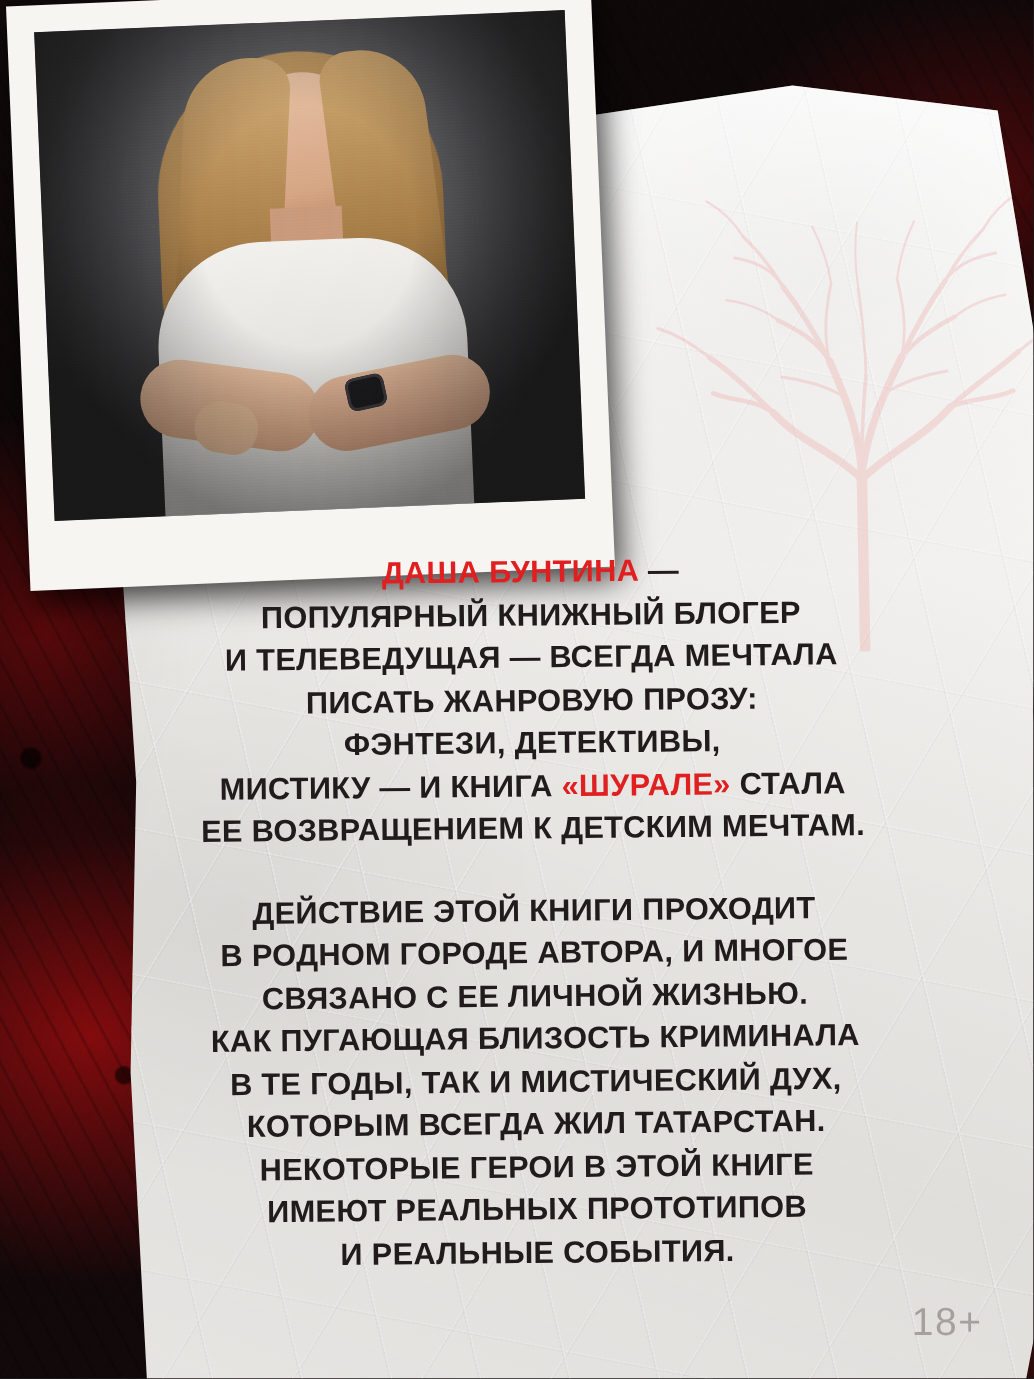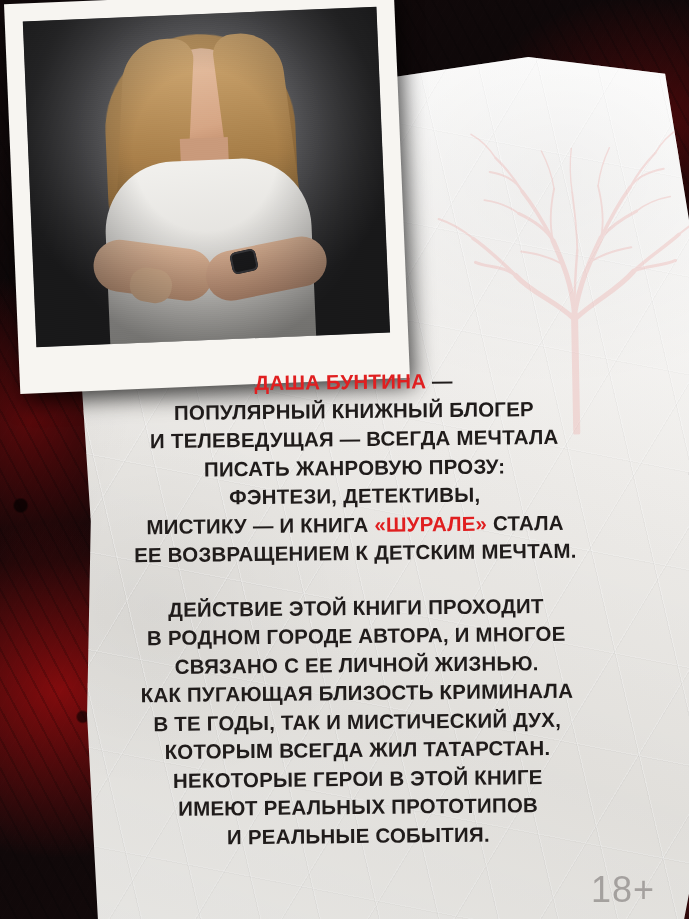--- a/index.html
+++ b/index.html
@@ -235,22 +235,22 @@
     text-transform: uppercase;
     font-stretch: condensed;
   }
   .para .line { display: block; white-space: nowrap; }
   .para + .para { margin-top: 26px; }
   .hl { color: #e01f20; }
 
   .age-badge {
     position: absolute;
     right: 34px;
-    bottom: 8px;
-    font-size: 36px;
+    bottom: 22px;
+    font-size: 26px;
     color: #9a9694;
     font-weight: 400;
     letter-spacing: 1px;
     font-family: "Liberation Sans", sans-serif;
     opacity: .85;
   }
 </style>
 </head>
 <body>
 

